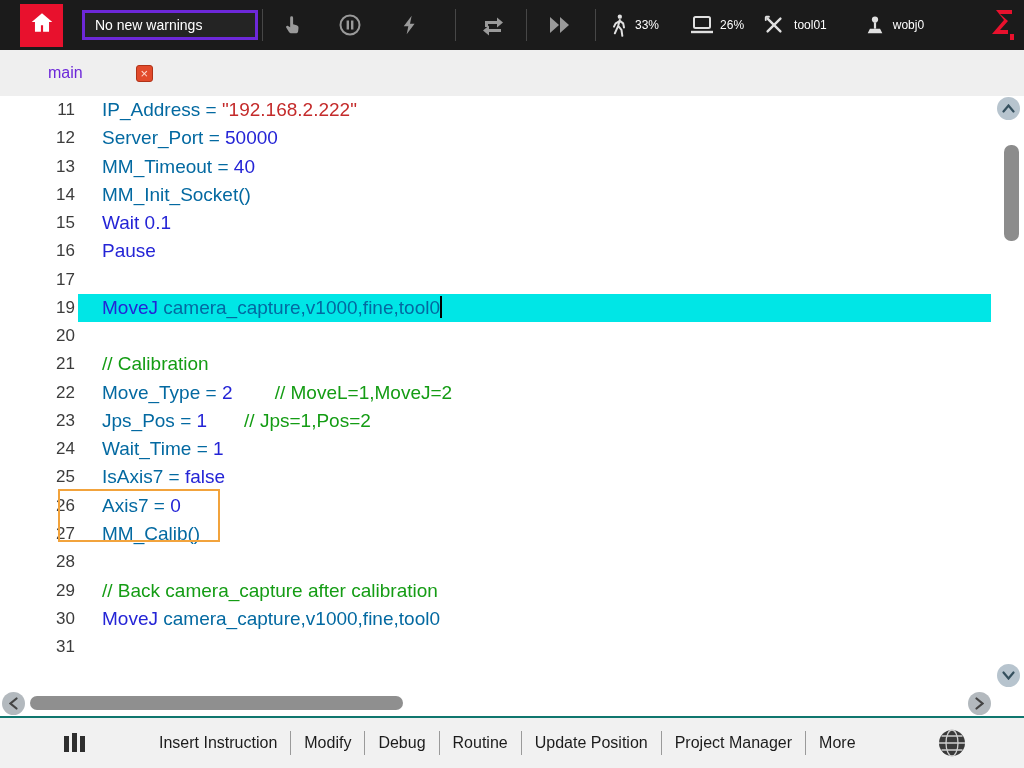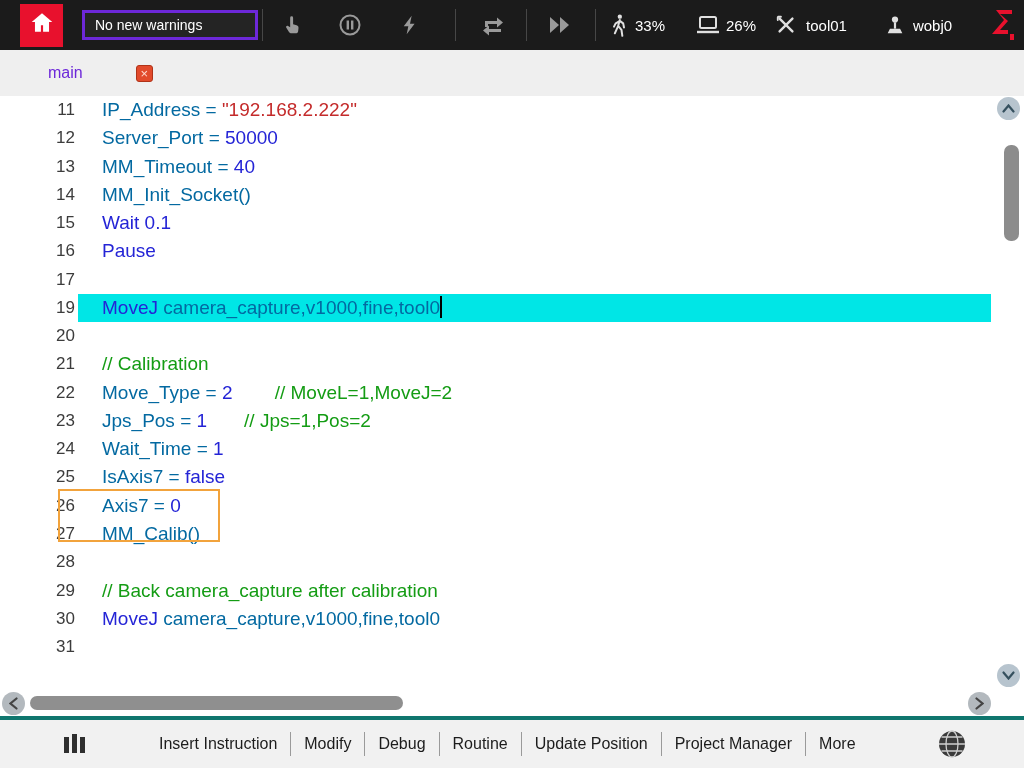--- a/index.html
+++ b/index.html
@@ -10,21 +10,21 @@
 
   
   .topbar { position:absolute; top:0; left:0; width:1024px; height:50px; background:#1b1b1b;
             display:flex; align-items:center; }
   .home-btn { width:43px; height:43px; margin-left:20px; background:var(--homered);
               display:flex; align-items:center; justify-content:center; flex:none; }
   .status-box { margin-left:19px; width:176px; height:30px; background:#242424; border:3px solid #6d28d9;
                 color:#fff; font-size:14px; display:flex; align-items:center; padding-left:10px; flex:none; }
   .tb-sep { width:1px; height:32px; background:#474747; flex:none; }
   .tb-icon { width:26px; height:26px; display:flex; align-items:center; justify-content:center; flex:none; }
-  .tb-val { color:#fff; font-size:15px; margin-left:5px; flex:none; }
+  .tb-val { color:#fff; font-size:12px; margin-left:5px; flex:none; }
   .logo { margin-left:auto; margin-right:8px; width:28px; height:34px; flex:none; }
 
   
   .tabbar { position:absolute; top:50px; left:0; width:1024px; height:46px; background:#efefef;
             display:flex; align-items:center; }
   .tab-label { margin-left:48px; font-size:16px; color:#6d28d9; }
   .tab-close { margin-left:53px; width:17px; height:17px; background:#e24a2b; border-radius:3px;
                color:#ffd9cf; font-size:13px; line-height:15px; text-align:center; cursor:pointer;
                border:1px solid #b03318; }
 
@@ -50,21 +50,21 @@
                display:flex; align-items:center; justify-content:center; cursor:pointer; }
   .v-btn { background:#b7c4ce; right:4px; }
   .h-btn { background:#b3b9be; top:692px; }
   .vscroll-thumb { position:absolute; right:5px; top:145px; width:15px; height:96px;
                    background:#8c8c8c; border-radius:7px; cursor:pointer; }
   .hscroll-thumb { position:absolute; left:30px; top:696px; width:373px; height:14px;
                    background:#8f8f8f; border-radius:7px; cursor:pointer; }
 
   
   .bottombar { position:absolute; top:716px; left:0; width:1024px; height:52px; background:#f1f1f1;
-               border-top:4px solid #0f766e; display:flex; align-items:center; }
+               border-top:2px solid #0f766e; display:flex; align-items:center; }
   .columns-btn { margin-left:60px; width:30px; height:30px; flex:none; cursor:pointer; }
   .bb-group { display:flex; align-items:center; margin-left:56px; }
   .bb-btn { font-size:16px; color:#1c1c1c; padding:0 13px; background:none; border:none;
             font-family:"Liberation Sans", sans-serif; cursor:pointer; height:30px; }
   .bb-sep { width:1px; height:24px; background:#9a9a9a; }
   .globe-btn { margin-left:auto; margin-right:56px; width:32px; height:32px; flex:none; cursor:pointer; }
 </style>
 </head>
 <body style="--highlight: #00e6e6; --boxcolor: #f2a33c; --kw: #2424d6; --num: #2424d6; --str: #c42b2b; --com: #149c14; --homered: #e8112d;">
 

